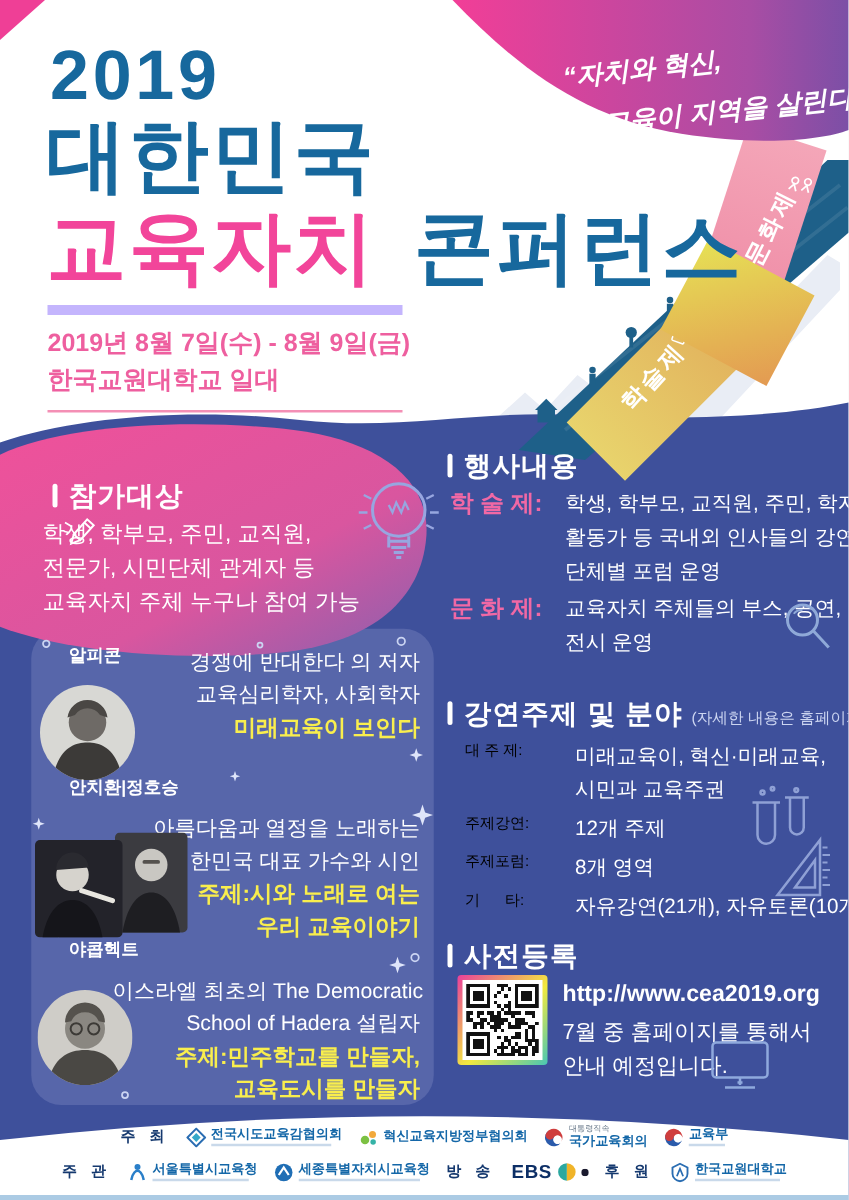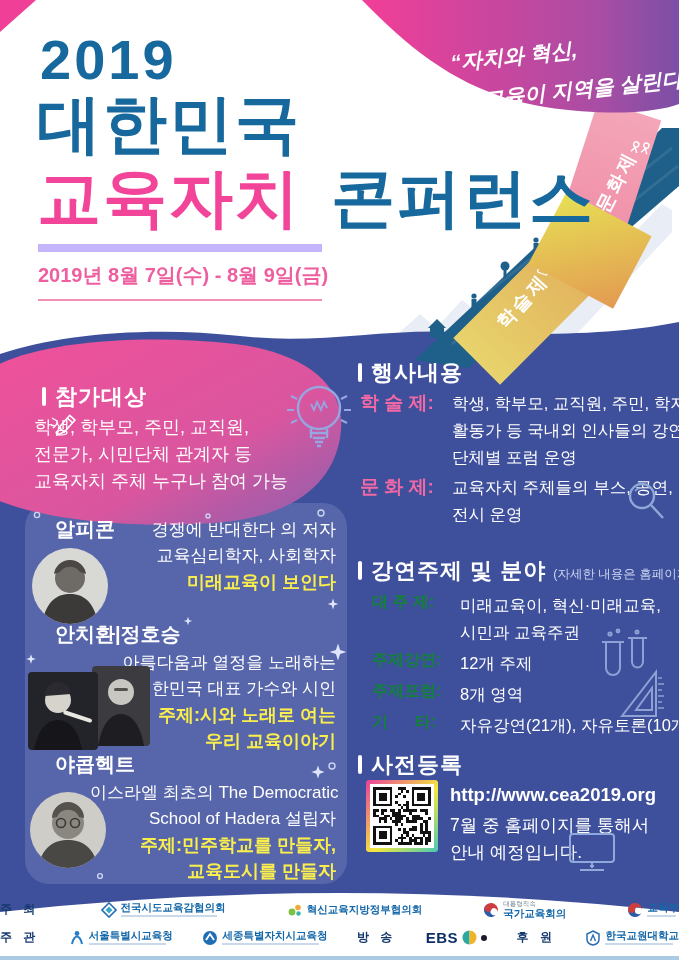--- a/index.html
+++ b/index.html
@@ -15,34 +15,34 @@
   .year{color:#17689D;font-size:56px;font-weight:800;letter-spacing:3px;line-height:1}
   .t-big{font-size:64px;font-weight:800;letter-spacing:2px;line-height:1;white-space:nowrap}
   .blue{color:#17689D}.pink{color:#F2459A}
   .dates{width:284px;border-top:8px solid #c4b5fd;border-bottom:2px solid #F48FB5;padding:9px 0;
          color:#EE5F9F;font-size:20px;font-weight:700;line-height:1.45;white-space:nowrap}
   .quote{color:#fff;font-size:21px;font-style:italic;font-weight:600;transform:rotate(-6deg);line-height:1.9;white-space:nowrap}
   
   .body-lines{color:#fff;font-size:18px;line-height:27px;white-space:nowrap}
   .ev-label{color:#F168A5;font-size:19px;font-weight:800;white-space:pre;width:92px;flex:0 0 92px}
   .ev-lines{color:#fff;font-size:16.5px;line-height:27px;white-space:nowrap}
-  .sp-name{color:#fff;font-size:20px;font-weight:800;white-space:nowrap}
+  .sp-name{color:#fff;font-size:14px;font-weight:800;white-space:nowrap}
   .sp-text{text-align:right}
   .sp-text .d{color:#fff;font-size:17px;line-height:26px;white-space:nowrap}
   .sp-text .t{color:#F9EE4D;font-size:18px;font-weight:800;line-height:26px;white-space:nowrap}
   .topic-row{position:absolute;display:flex;align-items:flex-start}
-  .topic-label{color:#15803d;font-size:16px;font-weight:700;white-space:pre;width:88px;flex:0 0 88px}
+  .topic-label{color:#000000;font-size:12px;font-weight:400;white-space:pre;width:88px;flex:0 0 88px}
   .topic-val{color:#fff;font-size:16.5px;line-height:27px;white-space:nowrap}
   .reg-url{color:#fff;font-size:18.5px;font-weight:600;white-space:nowrap}
   .reg-line{color:#fff;font-size:17.5px;line-height:27px;white-space:nowrap}
   
   .qr-wrap{padding:4px;background:linear-gradient(135deg,#ea3f9b 0%,#f2e93f 55%,#49c7b4 100%);border-radius:3px}
   .qr-in{background:#fff;padding:3px}
   
-  .frow{position:absolute;left:0;right:0;display:flex;justify-content:space-between;align-items:center;gap:13px}
+  .frow{position:absolute;left:0;right:0;display:flex;justify-content:center;align-items:center;gap:13px}
   .flabel{font-size:12px;font-weight:800;color:#15396F;letter-spacing:4px;white-space:nowrap}
   .logo{display:flex;align-items:center;gap:4px}
   .ltxt{display:flex;flex-direction:column;line-height:1.05}
   .lname{font-size:10.5px;font-weight:700;color:#1467A8;white-space:nowrap}
   .lsub{font-size:6.5px;color:#6b7b8c;white-space:nowrap}
   .lbar{height:2.5px;background:#c9d9ea;margin-top:1.5px;width:92%}
   .ebs{font-size:15px;font-weight:900;color:#0D2F66;letter-spacing:.5px}
   .bottom-line{position:absolute;left:0;right:0;bottom:0;height:4px;background:#ABCBE4}
 </style>
 </head>
@@ -165,20 +165,21 @@
     <span class="pink">교육자치</span><span class="blue" style="margin-left:30px">콘퍼런스</span>
   </div>
 
   <div class="abs quote" style="left:452px;top:30px">
     <div>“자치와 혁신,</div>
     <div style="margin-left:28px">교육이 지역을 살린다.”</div>
   </div>
 
   <div class="abs dates" style="left:38px;top:244px">
     <div>2019년 8월 7일(수) - 8월 9일(금)</div>
+    <div>한국교원대학교 일대</div>
   </div>
 
   <div class="abs shead" style="left:42px;top:382px">
     <span class="hbar"></span><span>참가대상</span>
     <svg width="34" height="30" style="vertical-align:-8px;margin-left:6px" viewBox="0 0 34 30">
       <g stroke="#fff" stroke-width="1.6" fill="none" transform="translate(17,14) rotate(42)">
         <rect x="-3.5" y="-11" width="7" height="16"></rect>
           <path d="M-3.5,5 L0,12 L3.5,5"></path>
           <path d="M-3.5,-7.5 L3.5,-7.5"></path>
       </g>

